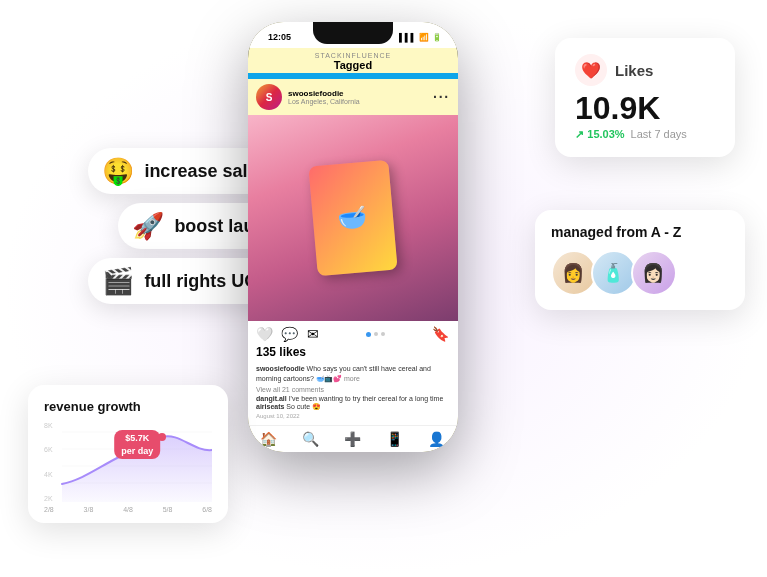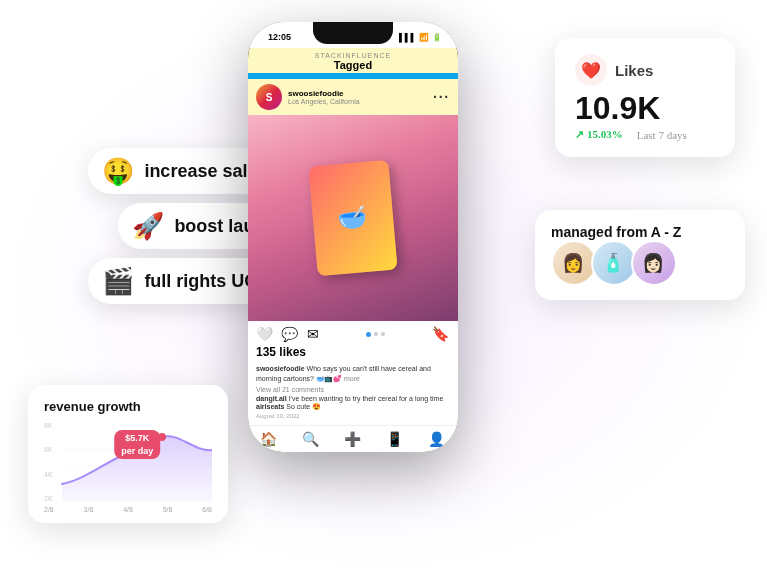--- a/index.html
+++ b/index.html
@@ -181,36 +181,36 @@
       display: flex; align-items: center; gap: 8px; margin-bottom: 6px;
     }
     .heart-circle {
       width: 32px; height: 32px; border-radius: 50%;
       background: #fff0f0;
       display: flex; align-items: center; justify-content: center;
       font-size: 16px;
     }
     .likes-label { font-size: 15px; font-weight: 600; color: #404040; }
     .likes-count { font-size: 32px; font-weight: 800; color: #111; line-height: 1; margin-bottom: 4px; }
-    .likes-meta { display: flex; align-items: flex-end; gap: 14px; font-family: Liberation Serif, serif; }
+    .likes-meta { display: flex; align-items: flex-start; gap: 6px; }
     .likes-change { font-size: 11px; font-weight: 600; color: #22c55e; }
     .likes-change::before { content: '↗ '; }
     .likes-period { font-size: 11px; color: #999; }
 
     
     .managed-card {
       position: absolute;
       right: 22px; top: 210px;
       background: #fff;
       border-radius: 16px;
       padding: 14px 16px;
       width: 210px;
       box-shadow: 0 8px 32px rgba(0,0,0,0.12);
     }
-    .managed-label { font-size: 14px; font-weight: 700; color: #111; }
+    .managed-label { font-size: 14px; font-weight: 700; color: #111; margin-bottom: 10px; }
     .managed-avatars { display: flex; gap: -6px; }
     .mgd-avatar {
       width: 46px; height: 46px; border-radius: 50%;
       border: 2px solid #fff;
       overflow: hidden;
       margin-right: -6px;
       display: flex; align-items: center; justify-content: center;
       font-size: 18px;
     }
     .mgd-avatar-1 { background: linear-gradient(135deg, #f5e6d3, #e8c9a0); }

